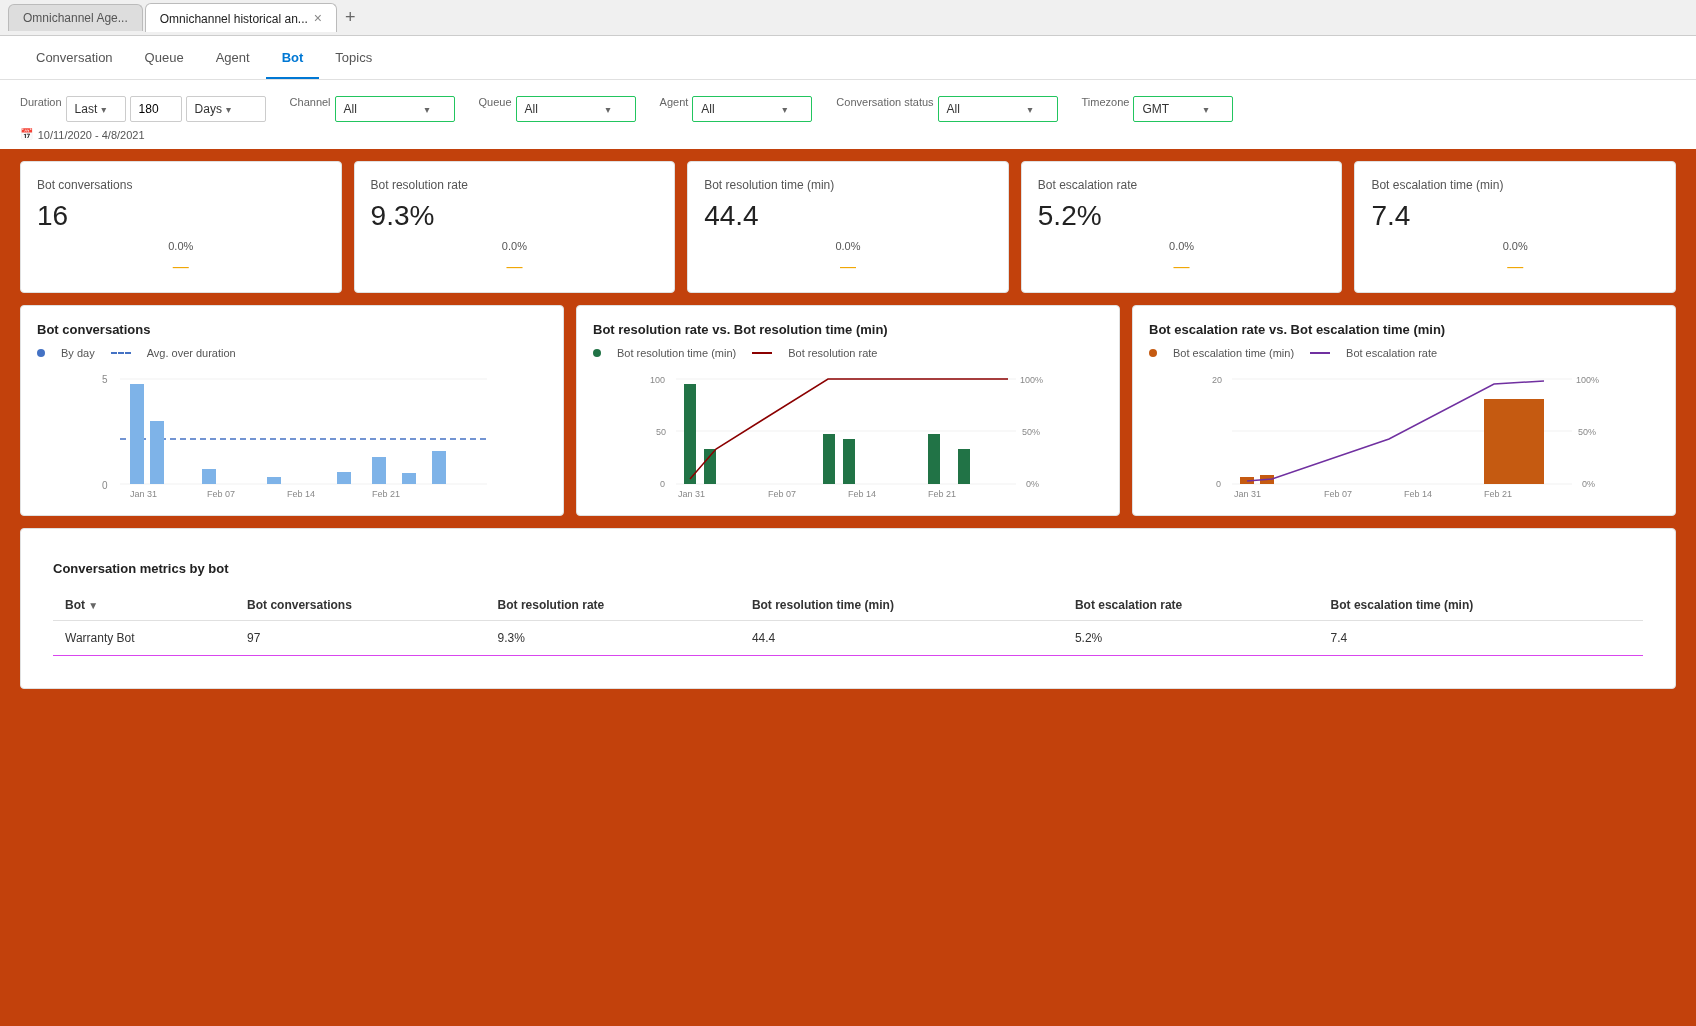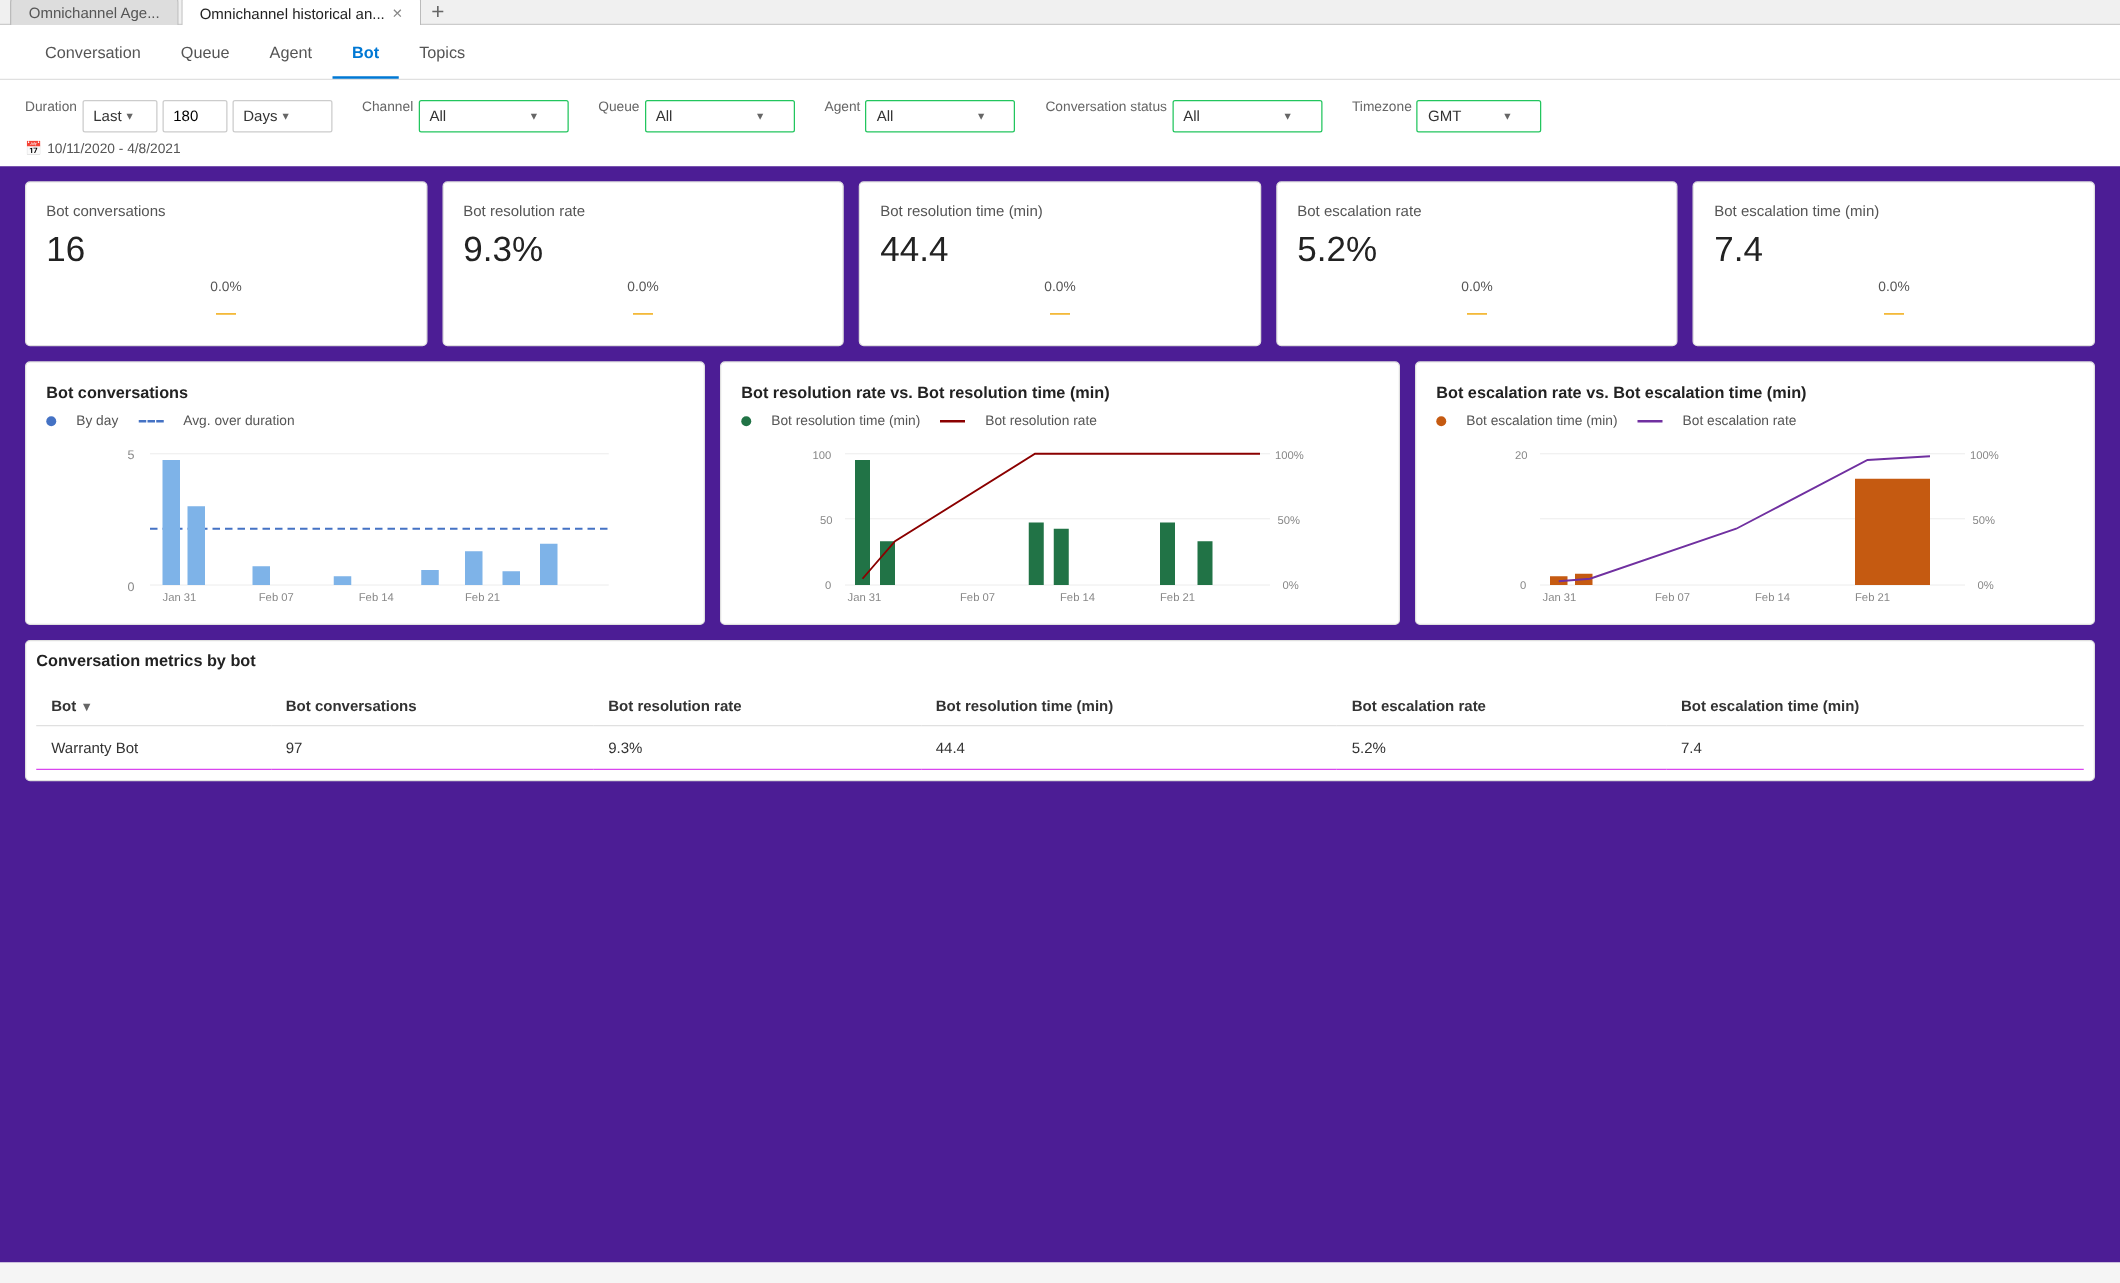--- a/index.html
+++ b/index.html
@@ -5,21 +5,21 @@
     * { box-sizing: border-box; margin: 0; padding: 0; }
     body { font-family: 'Segoe UI', Arial, sans-serif; background: #f5f5f5; font-size: 13px; color: #333; overflow-x: hidden; }
 
     
     .browser-bar {
       background: #f0f0f0;
       border-bottom: 1px solid #ccc;
       display: flex;
       align-items: center;
       padding: 0 8px;
-      height: 20px;
+      height: 36px;
     }
     .tab-inactive {
       background: #ddd;
       border: 1px solid #bbb;
       border-bottom: none;
       border-radius: 6px 6px 0 0;
       padding: 6px 14px;
       font-size: 12px;
       color: #555;
       margin-right: 2px;
@@ -35,21 +35,21 @@
       margin-right: 2px;
       display: flex;
       align-items: flex-end;
       gap: 6px;
     }
     .tab-close { cursor: pointer; color: #888; font-size: 14px; }
     .tab-new { background: none; border: none; font-size: 18px; color: #666; cursor: pointer; padding: 0 6px; }
 
     
     .main-content {
-      background: #4c1d95;
+      background: #c2410c;
       min-height: calc(100vh - 36px);
       position: relative;
     }
 
     
     .nav-tabs {
       display: flex;
       align-items: center;
       border-bottom: 1px solid #e0e0e0;
       padding: 0 20px;
@@ -231,21 +231,21 @@
     }
 
     
     .table-section {
       padding: 0 20px 20px 20px;
     }
     .table-card {
       background: #fff;
       border: 1px solid #e0e0e0;
       border-radius: 4px;
-      padding: 8px;
+      padding: 32px;
     }
     .table-title {
       font-size: 13px;
       font-weight: 600;
       color: #222;
       margin-bottom: 14px;
     }
     table {
       width: 100%;
       border-collapse: collapse;

